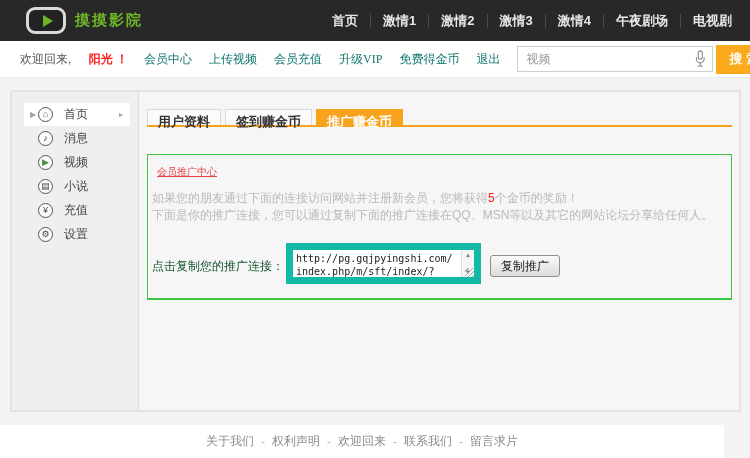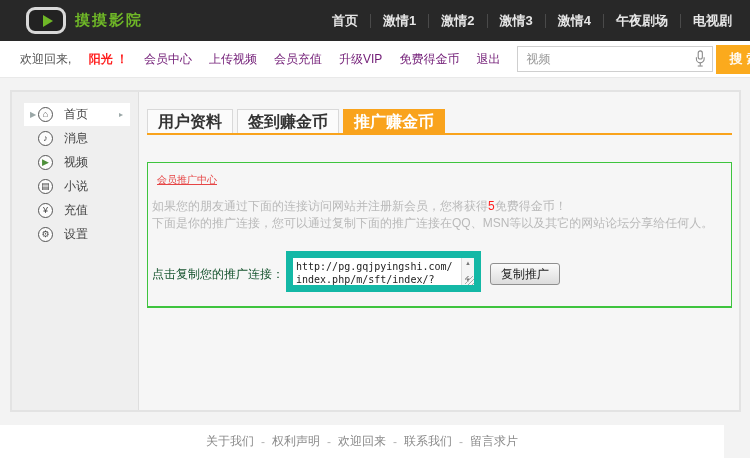--- a/index.html
+++ b/index.html
@@ -38,21 +38,21 @@
   
   .userbar {
     position:absolute; top:41px; left:0; width:750px; height:37px;
     background:#ffffff; border-bottom:1px solid #e9e9e9;
     display:flex; align-items:center; font-size:12px; color:#555;
   }
   .welcome { margin-left:20px; white-space:nowrap; }
   .welcome .username { color:#ff1e1e; font-weight:bold; margin-left:14px; }
   .welcome .excl { color:#ff1e1e; font-weight:bold; }
   .user-links { display:flex; margin-left:16px; }
-  .user-links a { color:#701a75; margin-right:17px; white-space:nowrap; }
+  .user-links a { color:#0f766e; margin-right:17px; white-space:nowrap;font-family:Liberation Serif, serif; }
   .search-box { margin-left:auto; margin-right:9px; display:flex; align-items:center; }
   .search-input-wrap {
     width:196px; height:26px; border:1px solid #cfcfcf; background:#fff;
     display:flex; align-items:center; position:relative;
   }
   .search-input-wrap input {
     border:none; outline:none; flex:1; font-size:12px; color:#999;
     padding-left:8px; font-family:"Liberation Sans",sans-serif; background:transparent;
   }
   .mic { width:14px; height:18px; margin-right:5px; cursor:pointer; flex:none; }
@@ -84,23 +84,23 @@
     display:flex; align-items:center; justify-content:center;
     font-size:9px; line-height:1; color:#444; background:#fcfcfc; flex:none;
   }
   .circle-icon.video-tint { color:#4d8f3a; }
   .side-label { margin-left:11px; }
 
   
   .content { flex:1; padding:17px 7px 0 8px; position:relative; }
   .tabs { display:flex; border-bottom:2px solid #f9a31c; }
   .tab {
-    height:24px; line-height:23px; padding:0 10px; margin-right:4px;
+    height:16px; line-height:23px; padding:0 10px; margin-right:4px;
     background:#fbfbfb; border:1px solid #d9d9d9; border-bottom:none;
-    font-size:16px; font-weight:bold; color:#333; cursor:pointer; white-space:nowrap;
+    font-size:13px; font-weight:bold; color:#333; cursor:pointer; white-space:nowrap;
   }
   .tab.active { background:#f9a31c; border-color:#f9a31c; color:#ffffff; }
 
   
   .promo-panel {
     margin-top:27px; height:146px; position:relative;
     border:1px solid #3ec43e; border-bottom-width:2px;
     font-size:12px;
   }
   .promo-title { color:#e64545; font-size:10px; margin:10px 0 11px 9px;text-decoration:underline; }
@@ -240,21 +240,21 @@
   <section class="content">
     <div class="tabs">
       <div class="tab">用户资料</div>
       <div class="tab">签到赚金币</div>
       <div class="tab active">推广赚金币</div>
     </div>
 
     <div class="promo-panel">
       <div class="promo-title">会员推广中心</div>
       <div class="promo-line">
-        <span>如果您的朋友通过下面的连接访问网站并注册新会员，您将获得</span><span class="red">5</span><span>免费得金币！</span>
+        <span>如果您的朋友通过下面的连接访问网站并注册新会员，您将获得</span><span class="red">5</span><span>个金币的奖励！</span>
       </div>
       <div class="promo-line">下面是你的推广连接，您可以通过复制下面的推广连接在QQ、MSN等以及其它的网站论坛分享给任何人。</div>
 
       <div class="copy-row">
         <span class="copy-label">点击复制您的推广连接：</span>
         <div class="fake-textarea">
           <div class="ta-text">http://pg.gqjpyingshi.com/index.php/m/sft/index/?</div>
           <div class="ta-scroll">
             <span>▲</span>
             <span>▼</span>

